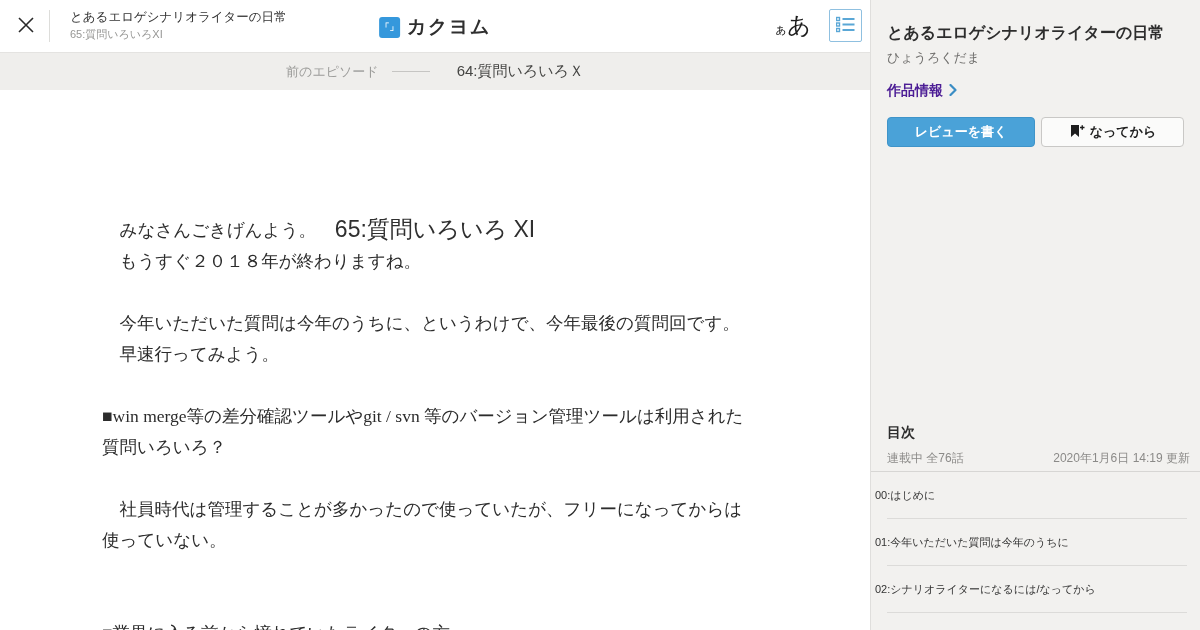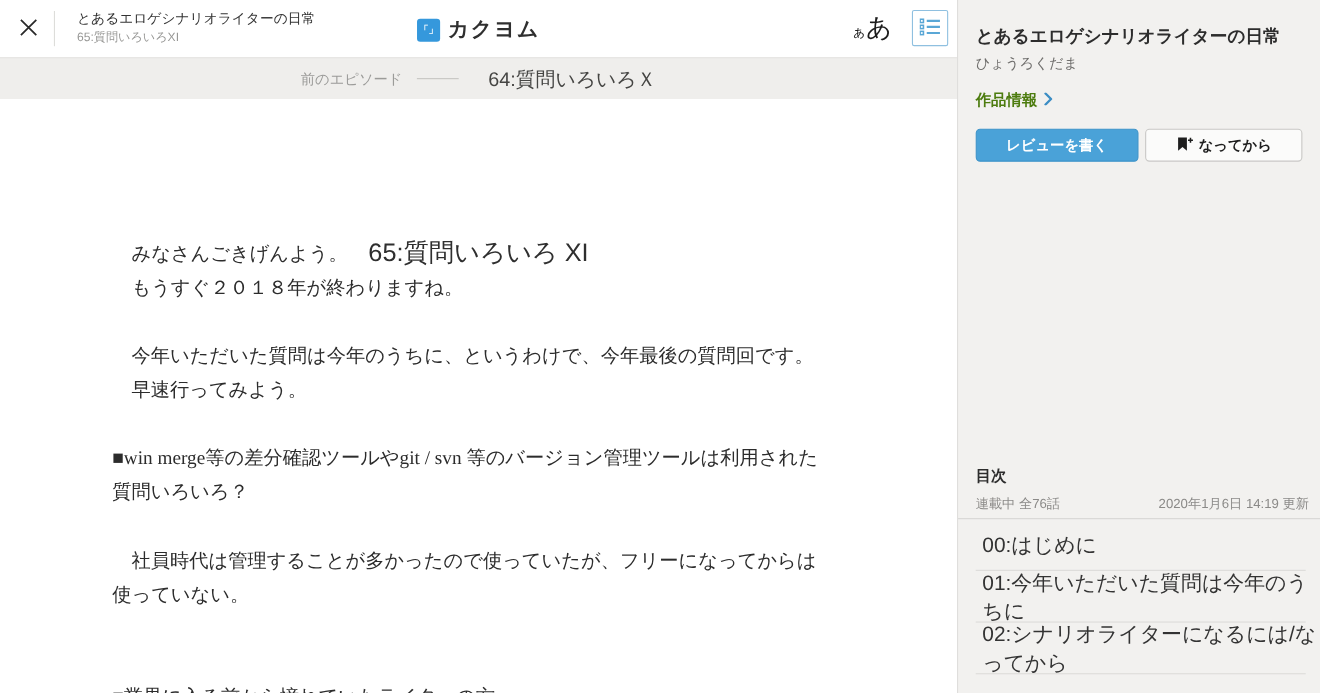--- a/index.html
+++ b/index.html
@@ -30,47 +30,47 @@
   .fz-small { font-size:13px; line-height:1; }
   .fz-large { font-size:23px; line-height:1; }
 
   .toc-toggle { position:absolute; left:829px; top:9px; width:33px; height:33px; background:#fff;
     border:1.5px solid #8fc0e0; border-radius:2px; display:flex; align-items:center; justify-content:center; cursor:pointer; }
 
   .breadcrumb-bar { position:absolute; left:0; top:52px; width:870px; height:38px;
     background:#efeeec; border-top:1px solid #e4e3e1; display:flex; align-items:center; justify-content:center; gap:13px; }
   .bc-prev { font-size:13px; color:#9b9b99; }
   .bc-dash { width:38px; height:1px; background:#c6c5c3; }
-  .bc-episode { font-size:18px; color:#454543; cursor:pointer;margin-left:14px; }
+  .bc-episode { font-size:15px; color:#454543; cursor:pointer;margin-left:14px; }
 
   .article { position:absolute; left:0; top:90px; width:870px; height:540px; overflow:hidden; }
   .article-title { position:absolute; left:0; top:124px; width:870px; text-align:center;
     font-size:23px; font-weight:500; color:#2f2f2f; }
   .article-body { position:absolute; left:102px; top:125px; width:700px; }
   .body-line { height:31px; line-height:31px; font-size:17.5px; color:#2c2c2c; white-space:nowrap;font-family:Liberation Serif, serif; }
 
   
   .sidebar { position:absolute; left:870px; top:0; width:330px; height:630px;
     background:#f2f1ef; border-left:1px solid #dfdedc; }
   .sb-title { position:absolute; left:16px; top:23px; width:300px; font-size:16px; font-weight:700; color:#2d2d2d; }
   .sb-author { position:absolute; left:16px; top:49px; font-size:13px; color:#6f6e6c; }
   .sb-workinfo { position:absolute; left:16px; top:82px; display:flex; align-items:center; gap:6px;
-    font-size:14px; font-weight:700; color:#4d7c0f; cursor:pointer; background:none; border:none; }
+    font-size:14px; font-weight:700; color:#4c1d95; cursor:pointer; background:none; border:none; }
   .btn-review { position:absolute; left:16px; top:117px; width:148px; height:30px; background:#4aa2d8;
     border:1px solid #3f94c9; border-radius:4px; color:#fff; font-size:13px; font-weight:700; cursor:pointer; }
   .btn-follow { position:absolute; left:170px; top:117px; width:143px; height:30px; background:#fbfbfa;
     border:1px solid #c9c8c6; border-radius:4px; color:#1e1e1e; font-size:13px; font-weight:700; cursor:pointer;
     display:flex; align-items:center; justify-content:center; gap:5px; }
 
   .toc-header-title { position:absolute; left:16px; top:424px; font-size:14px; font-weight:700; color:#2d2d2d;font-family:Liberation Serif, serif; }
   .toc-status { position:absolute; left:16px; top:450px; font-size:12px; color:#8b8a88; }
   .toc-updated { position:absolute; right:10px; top:450px; font-size:12px; color:#8b8a88; }
   .toc-head-divider { position:absolute; left:0; top:471px; width:330px; height:1px; background:#d7d6d4; }
   .toc-list { position:absolute; left:0; top:472px; width:330px; }
-  .toc-item { height:47px; display:flex; align-items:center; padding-left:22px; font-size:19px; color:#333;
+  .toc-item { height:47px; display:flex; align-items:center; padding-left:4px; font-size:11px; color:#333;
     cursor:pointer; position:relative; }
   .toc-item::after { content:""; position:absolute; left:16px; right:14px; bottom:0; height:1px; background:#dcdbd9; }
 </style>
 </head>
 <body>
 
 <div class="app">
 
   <div class="main">
 

